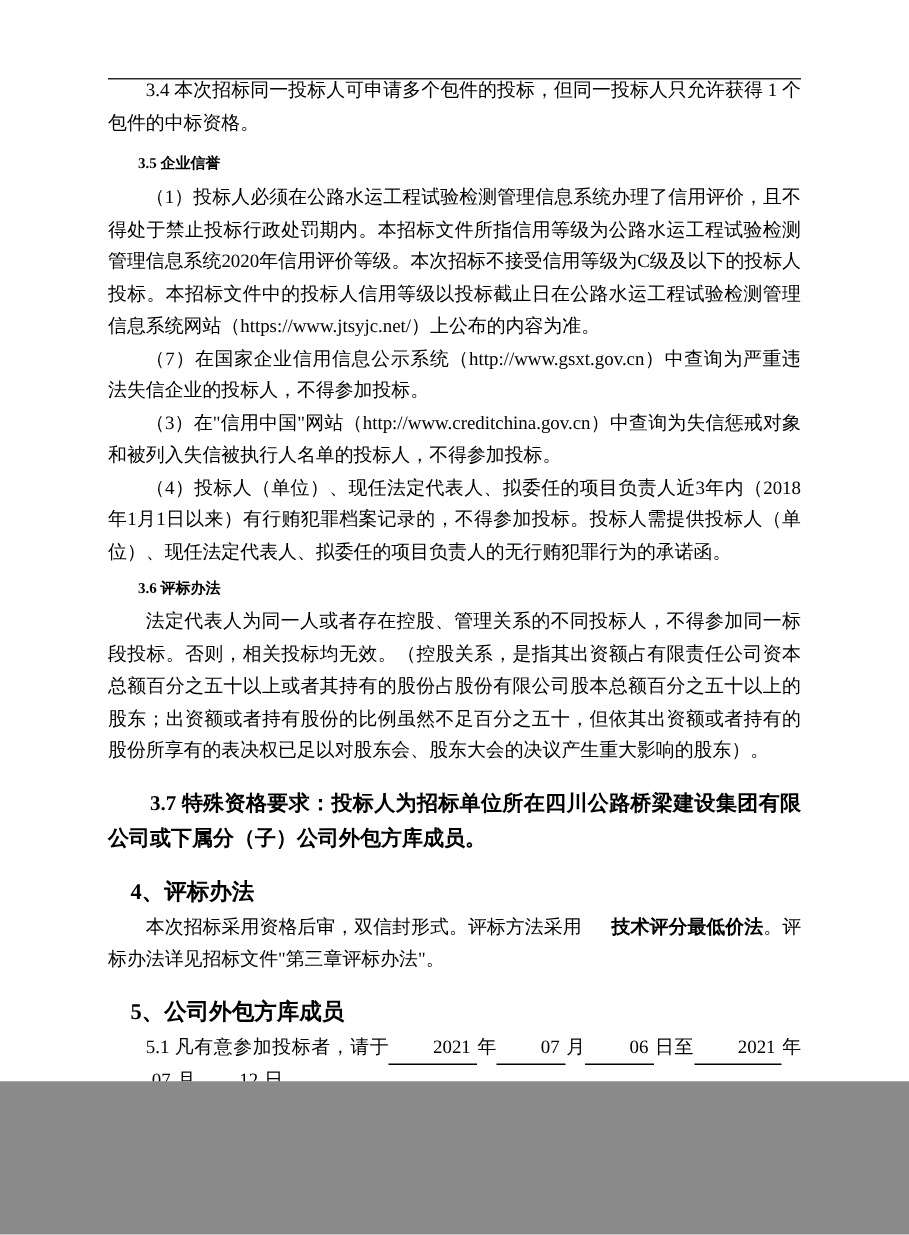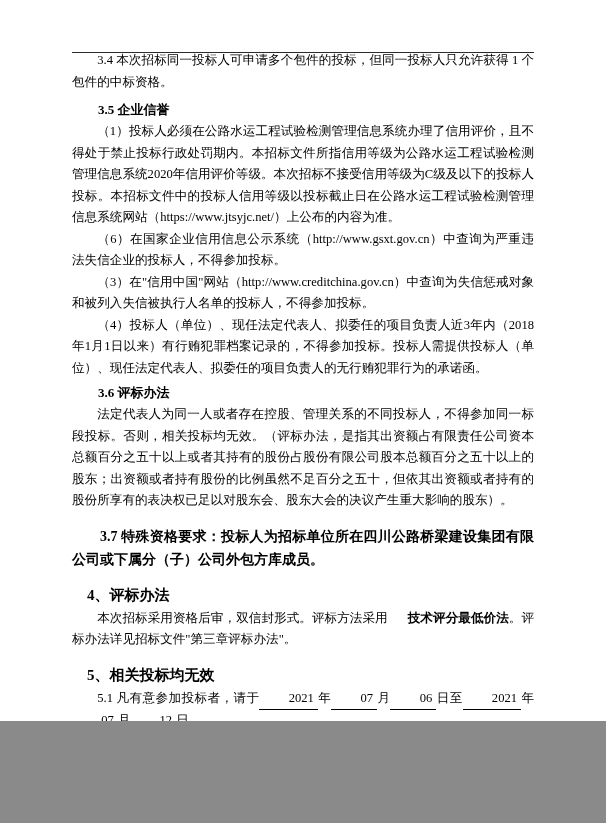--- a/index.html
+++ b/index.html
@@ -53,21 +53,21 @@
   p.para {
     margin: 0;
     text-indent: 2em;
   }
   p.para-noind {
     margin: 0;
     text-indent: 0;
   }
   .h-sub {
     font-weight: bold;
-    font-size: 13px;
+    font-size: 10px;
     line-height: 23px;
     margin: 2px 0 0 0;
     text-indent: 2em;
   }
   .h-main {
     font-weight: bold;
     font-size: 15px;
     line-height: 26px;
     margin: 6px 0 0 0;
     text-indent: 1em;
@@ -116,32 +116,32 @@
 
     <div class="spacer-xs"></div>
 
     <div class="body-text h-sub">
       <span>3.5</span>
       <span>企业信誉</span>
     </div>
 
     <p class="body-text para">（1）投标人必须在公路水运工程试验检测管理信息系统办理了信用评价，且不得处于禁止投标行政处罚期内。本招标文件所指信用等级为公路水运工程试验检测管理信息系统2020年信用评价等级。本次招标不接受信用等级为C级及以下的投标人投标。本招标文件中的投标人信用等级以投标截止日在公路水运工程试验检测管理信息系统网站（https://www.jtsyjc.net/）上公布的内容为准。</p>
 
-    <p class="body-text para">（6）在国家企业信用信息公示系统（http://www.gsxt.gov.cn）中查询为严重违法失信企业的投标人，不得参加投标。</p>
+    <p class="body-text para">（7）在国家企业信用信息公示系统（http://www.gsxt.gov.cn）中查询为严重违法失信企业的投标人，不得参加投标。</p>
 
     <p class="body-text para">（3）在"信用中国"网站（http://www.creditchina.gov.cn）中查询为失信惩戒对象和被列入失信被执行人名单的投标人，不得参加投标。</p>
 
     <p class="body-text para">（4）投标人（单位）、现任法定代表人、拟委任的项目负责人近3年内（2018年1月1日以来）有行贿犯罪档案记录的，不得参加投标。投标人需提供投标人（单位）、现任法定代表人、拟委任的项目负责人的无行贿犯罪行为的承诺函。</p>
 
     <div class="body-text h-sub">
       <span>3.6</span>
       <span>评标办法</span>
     </div>
 
-    <p class="body-text para">法定代表人为同一人或者存在控股、管理关系的不同投标人，不得参加同一标段投标。否则，相关投标均无效。（评标办法，是指其出资额占有限责任公司资本总额百分之五十以上或者其持有的股份占股份有限公司股本总额百分之五十以上的股东；出资额或者持有股份的比例虽然不足百分之五十，但依其出资额或者持有的股份所享有的表决权已足以对股东会、股东大会的决议产生重大影响的股东）。</p>
+    <p class="body-text para">法定代表人为同一人或者存在控股、管理关系的不同投标人，不得参加同一标段投标。否则，相关投标均无效。（控股关系，是指其出资额占有限责任公司资本总额百分之五十以上或者其持有的股份占股份有限公司股本总额百分之五十以上的股东；出资额或者持有股份的比例虽然不足百分之五十，但依其出资额或者持有的股份所享有的表决权已足以对股东会、股东大会的决议产生重大影响的股东）。</p>
 
     <div class="spacer-sm"></div>
 
     <div class="body-text h-special">
       <span>3.7</span>
       <span>特殊资格要求：</span><span>投标人为招标单位所在四川公路桥梁建设集团有限公司或下属分（子）公司外包方库成员。</span>
     </div>
 
     <div class="spacer-sm"></div>
 
@@ -149,21 +149,21 @@
       <span>4、</span><span>评标办法</span>
     </div>
 
     <p class="body-text para">
       <span>本次招标采用资格后审，双信封形式。评标方法采用</span><span class="bold">技术评分最低价法</span><span>。评标办法详见招标文件"第三章评标办法"。</span>
     </p>
 
     <div class="spacer-sm"></div>
 
     <div class="body-text h-main">
-      <span>5、</span><span>相关投标均无效</span>
+      <span>5、</span><span>公司外包方库成员</span>
     </div>
 
     <p class="body-text para-noind" style="text-indent:2em;">
       <span>5.1 凡有意参加投标者，请于</span><span class="fill-line wide">2021</span><span>年</span><span class="fill-line">07</span><span>月</span><span class="fill-line">06</span><span>日</span><span>至</span><span class="fill-line wide">2021</span><span>年</span><span class="fill-line">07</span><span>月</span><span class="fill-line">12</span><span>日</span>
     </p>
 
   </div>
 
   <div class="footer">第 4 页 / 共 8 页</div>
 

